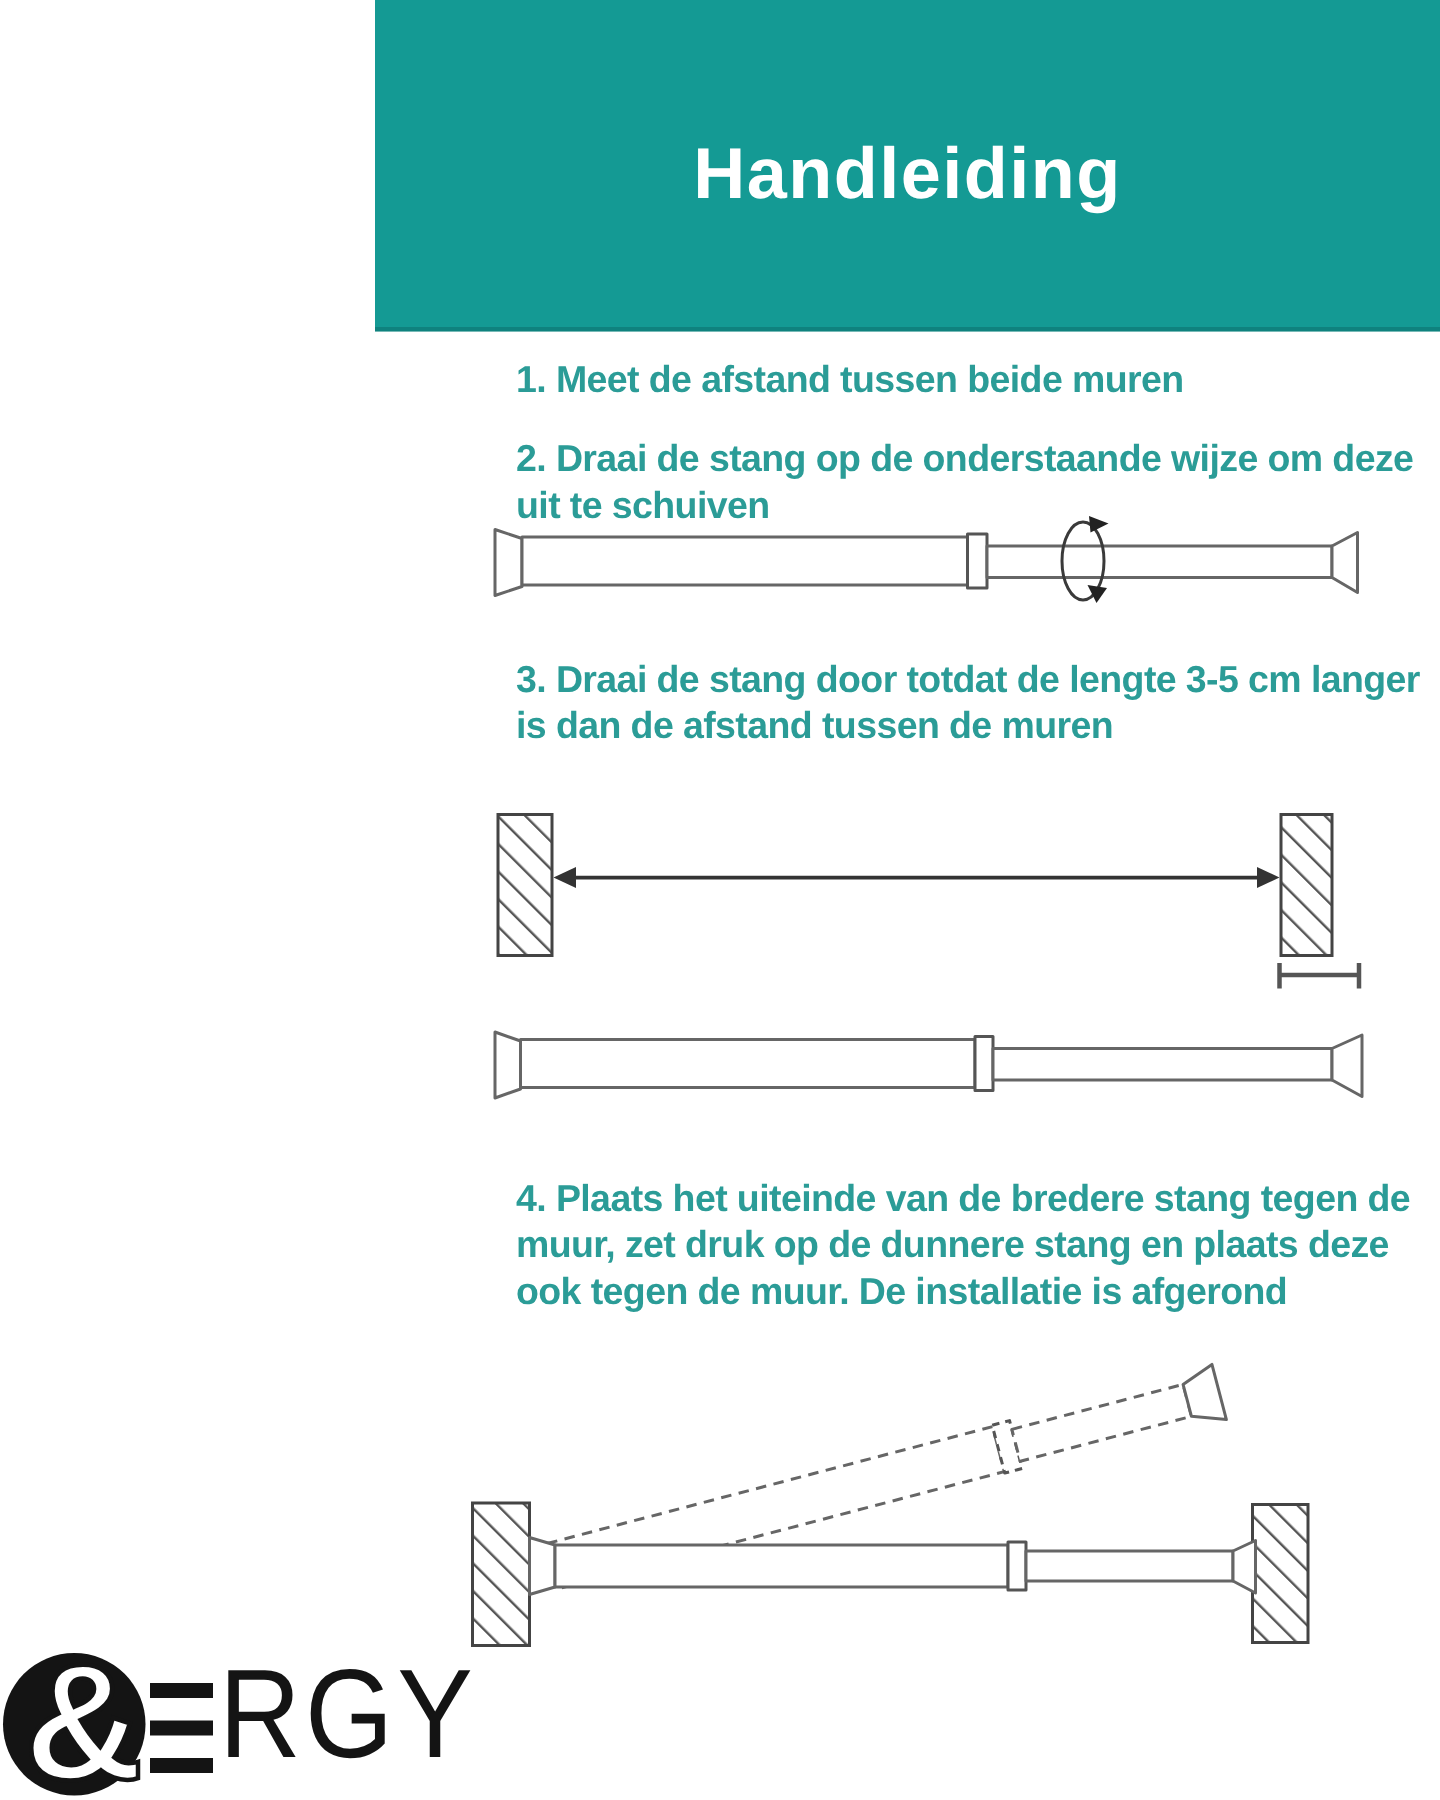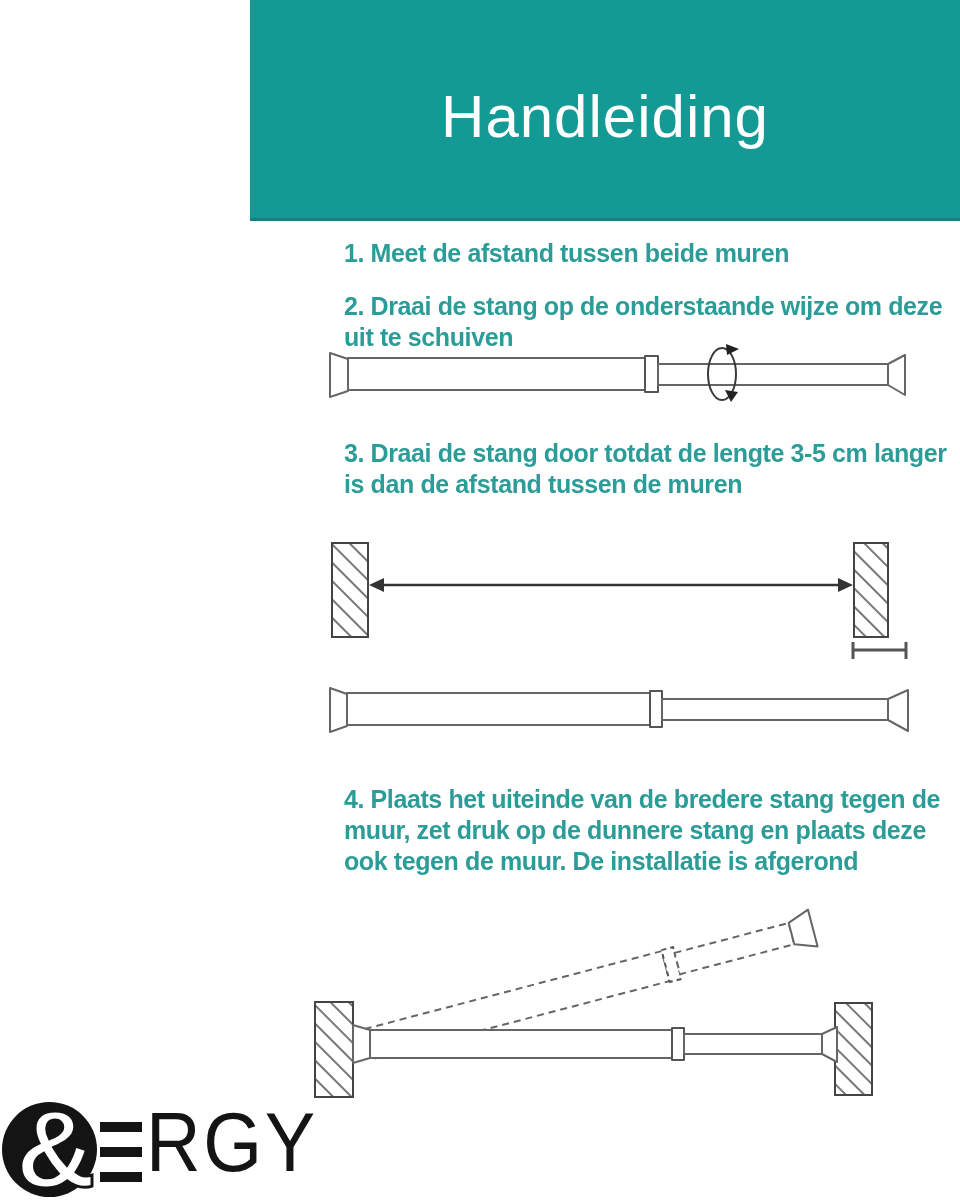--- a/index.html
+++ b/index.html
@@ -17,21 +17,21 @@
   }
   
   .banner{
     position:absolute;left:250px;top:0;width:710px;height:218px;
     background:var(--banner);
     border-bottom:3px solid rgba(0,60,58,.25);
     display:flex;align-items:center;justify-content:center;
   }
   .banner h1{
     margin:0;padding-top:14px;
-    color:#ffffff;font-size:60px;font-weight:normal;letter-spacing:1px;
+    color:#ffffff;font-size:48px;font-weight:bold;letter-spacing:1px;
   }
   
   .step{
     position:absolute;left:344px;width:620px;
     color:var(--steptext);
     font-size:25px;font-weight:bold;letter-spacing:-0.4px;
     line-height:31px;white-space:pre-line;
   }
   .step1{top:238px;}
   .step2{top:291px;}

